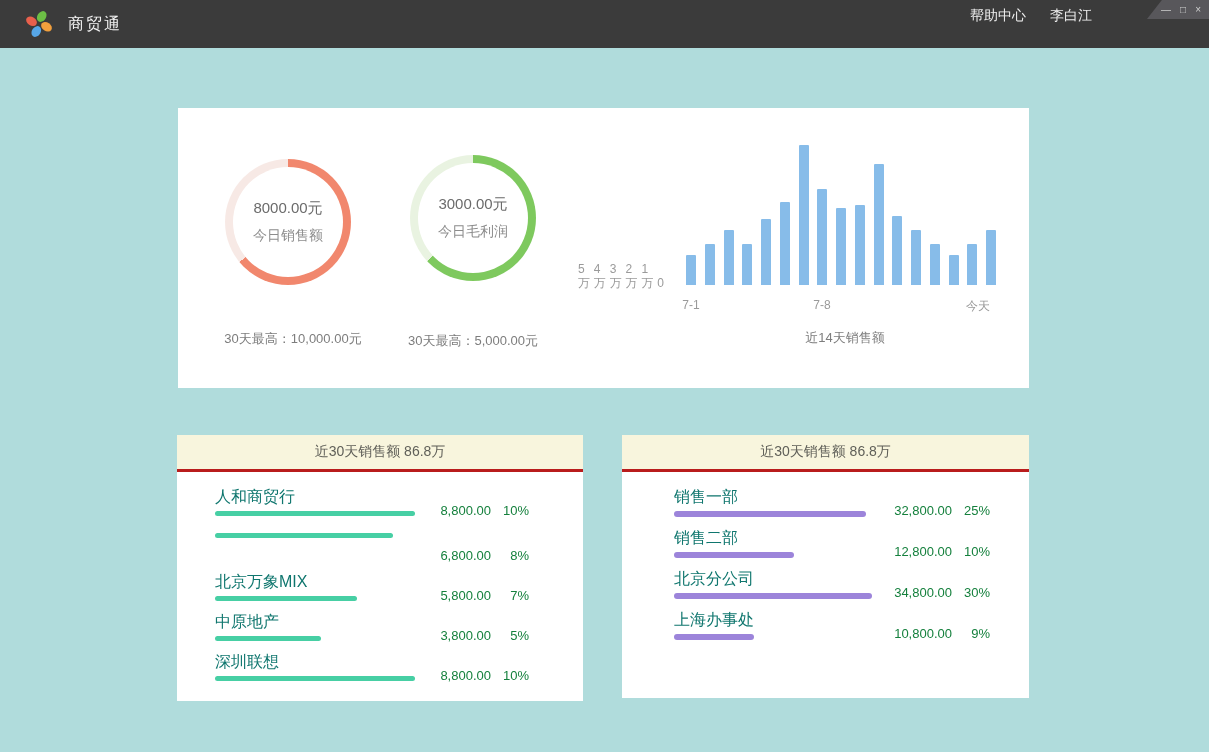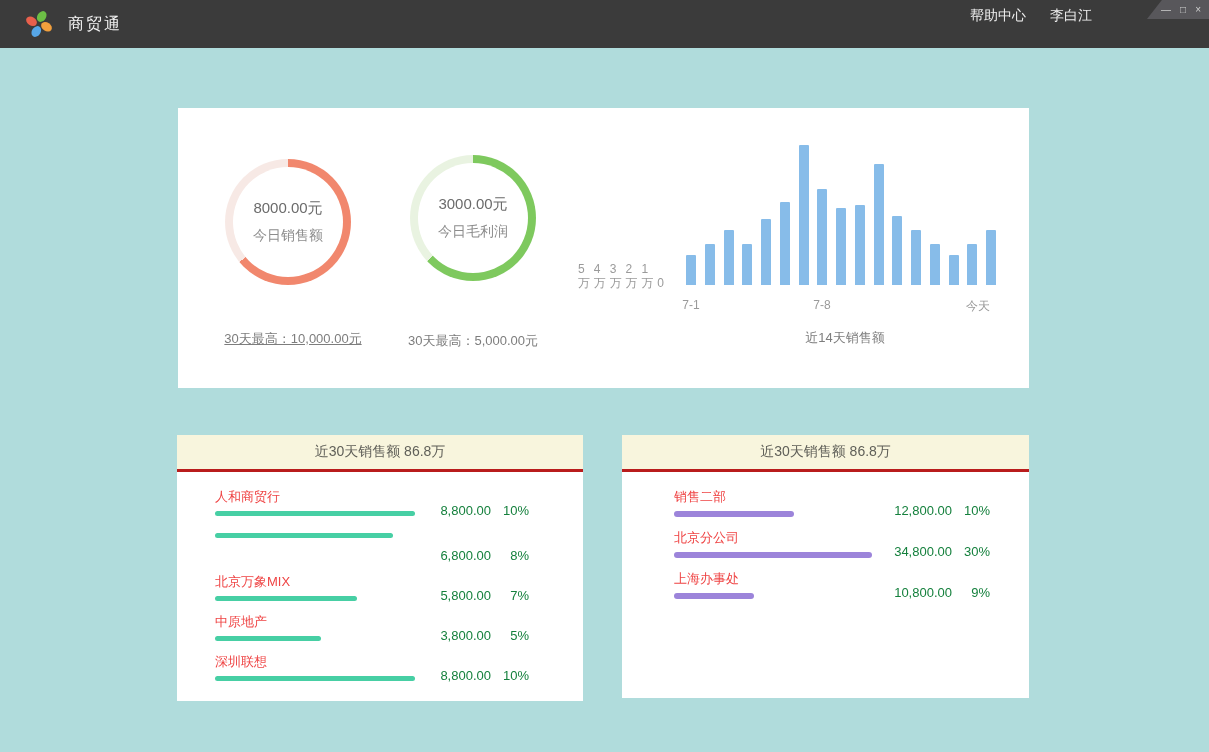--- a/index.html
+++ b/index.html
@@ -27,21 +27,21 @@
   
   .donut { position:absolute; width:126px; height:126px; border-radius:50%; }
   .donut::after { content:""; position:absolute; inset:8px; background:#fff; border-radius:50%; }
   .donut-sales  { left:47px;  top:51px; }
   .donut-profit { left:232px; top:47px; }
   .donut-center { position:absolute; inset:0; z-index:2; display:flex; flex-direction:column;
                   align-items:center; justify-content:center; gap:9px; }
   .donut-value { font-size:15px; color:#6b6b6b; }
   .donut-label { font-size:14px; color:#8c8c8c; }
   .gauge-footnote { position:absolute; width:230px; text-align:center; font-size:13px; color:#7d7d7d; }
-  .fn-sales  { left:0;   top:222px;text-decoration:underline; }
+  .fn-sales  { left:0;   top:222px; }
   .fn-profit { left:180px; top:224px; }
 
   
   .y-ticks { position:absolute; left:400px; top:29px; width:86px; height:153px;
              display:flex; flex-direction:row; justify-content:space-between;
              align-items:flex-end; font-size:12px; color:#9a9a9a; line-height:14px; }
   .trend-bars { position:absolute; left:508px; top:34px; width:310px; height:143px;
                 display:flex; align-items:flex-end; justify-content:space-between; }
   .tbar { width:10px; border-radius:1px 1px 0 0; }
   .x-ticks { position:absolute; top:190px; font-size:12px; color:#9a9a9a; }
@@ -53,21 +53,21 @@
 
   
   .panel-header { height:37px; background:#f8f5dd; border-bottom:3px solid #b91c1c;
                   display:flex; align-items:center; justify-content:center;
                   font-size:14px; color:#5f5f58; }
   .panel-body { padding:16px 0 0 0; }
   .customer-card .panel-body { padding-left:38px; padding-right:54px; }
   .dept-card     .panel-body { padding-left:52px; padding-right:39px; }
   .p-row { position:relative; height:39px; margin-bottom:1px; }
   .dept-card .p-row { height:40px; }
-  .p-name { font-size:13px; color:#ef4444; line-height:17px; }
+  .p-name { font-size:16px; color:#0f766e; line-height:17px; }
   .p-bar { height:5px; border-radius:3px; margin-top:6px; }
   .dept-card .p-bar { height:6px; }
   .p-bar-track { width:200px; }
   .p-vals { position:absolute; right:0; top:15px; font-size:13px; color:#15803d; display:flex; }
   .p-amount { display:inline-block; width:72px; text-align:right; }
   .p-pct    { display:inline-block; width:38px; text-align:right; }
 </style>
 </head>
 <body>
 
@@ -197,20 +197,30 @@
             <span class="p-pct">10%</span>
           </div>
       </div>
     </div>
   </section>
 
   <section class="card dept-card">
     <div class="panel-header">近30天销售额 86.8万</div>
     <div class="panel-body">
       <div class="p-row">
+        <div class="p-name">销售一部</div>
+        <div class="p-bar-track">
+            <div class="p-bar bar-purple" style="width: 96%; background: rgb(156, 132, 218);"></div>
+          </div>
+        <div class="p-vals">
+            <span class="p-amount">32,800.00</span>
+            <span class="p-pct">25%</span>
+          </div>
+      </div>
+      <div class="p-row">
         <div class="p-name">销售二部</div>
         <div class="p-bar-track">
             <div class="p-bar bar-purple" style="width: 60%; background: rgb(156, 132, 218);"></div>
           </div>
         <div class="p-vals">
             <span class="p-amount">12,800.00</span>
             <span class="p-pct">10%</span>
           </div>
       </div>
       <div class="p-row">

